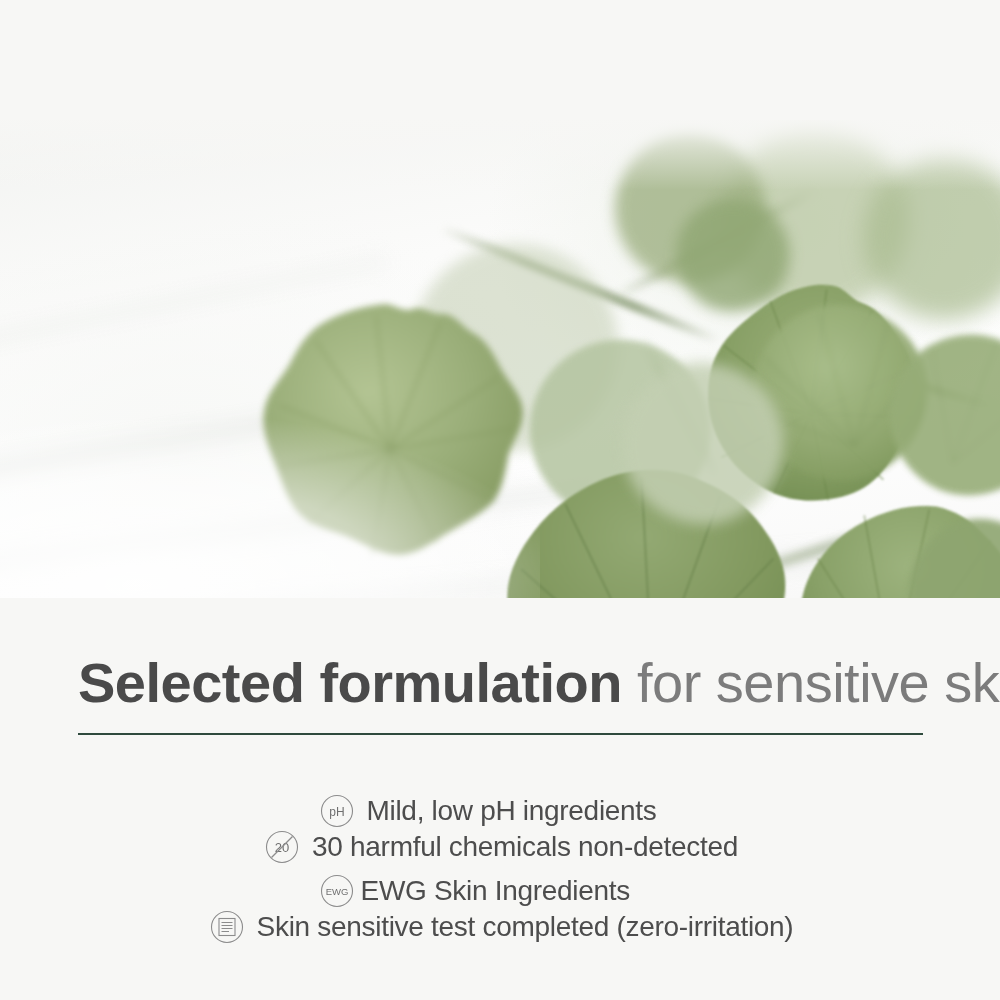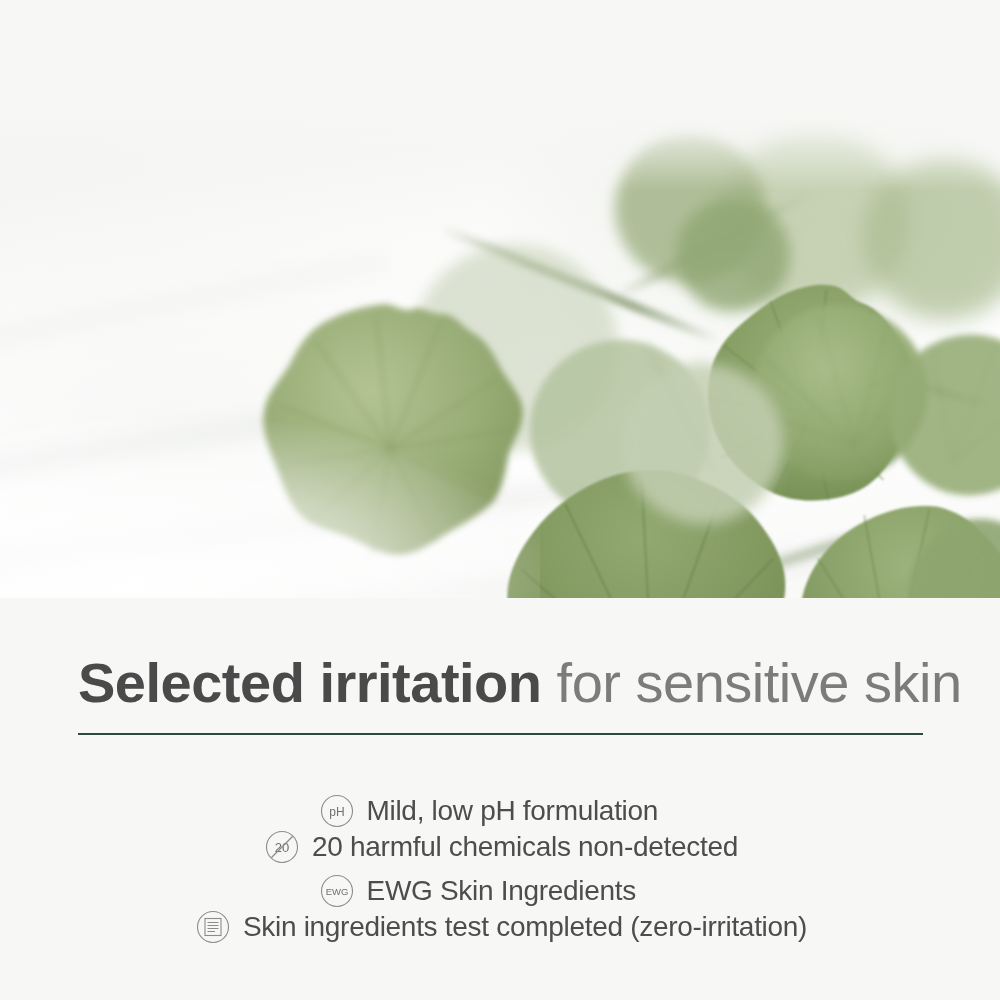--- a/index.html
+++ b/index.html
@@ -136,21 +136,21 @@
     font-size: 28px;
     font-weight: 400;
     color: #4d4d4d;
     letter-spacing: -0.3px;
     white-space: nowrap;
   }
 
   
   .col-a { width: 365px; }
   .col-b { width: auto; text-align: center; }
-  .row-2 .col-a { width: 365px; }
+  .row-2 .col-a { width: 365px; gap: 6px; }
 </style>
 </head>
 <body>
 
 <div class="page">
 
   <div class="hero">
     <div class="hero-photo"></div>
 
     <div class="fold f1"></div>
@@ -360,47 +360,47 @@
     </div>
 
     <div style="position:absolute; left:-80px; top:300px; width:620px; height:300px;
                 background: radial-gradient(ellipse at 35% 55%, rgba(255,255,255,0.92) 0%, rgba(255,255,255,0.55) 45%, rgba(255,255,255,0) 75%);"></div>
 
     <div style="position:absolute; left:0; top:0; width:1000px; height:70px;
                 background: linear-gradient(180deg, rgba(247,247,245,0.9) 0%, rgba(247,247,245,0) 100%);"></div>
   </div>
 
   <div class="heading-block">
-    <div class="heading"><span class="strong">Selected irritation</span><span class="light"> for sensitive skin</span></div>
+    <div class="heading"><span class="strong">Selected formulation</span><span class="light"> for sensitive skin</span></div>
     <div class="heading-rule"></div>
   </div>
 
   <div class="features">
 
     <div class="feature-row row-1">
 
       <div class="feature col-a">
         <span class="feature-icon">
           <svg viewBox="0 0 36 36">
             <circle cx="18" cy="18" r="15.5" fill="none" stroke="#8c8c8c" stroke-width="1.1"></circle>
             <text x="18" y="23" text-anchor="middle" font-family="Liberation Sans, sans-serif" font-size="12" fill="#6f6f6f">pH</text>
           </svg>
         </span>
-        <span class="feature-label">Mild, low pH formulation</span>
+        <span class="feature-label">Mild, low pH ingredients</span>
       </div>
 
       <div class="feature col-b">
         <span class="feature-icon">
           <svg viewBox="0 0 36 36">
             <circle cx="18" cy="18" r="15.5" fill="none" stroke="#8c8c8c" stroke-width="1.1"></circle>
             <text x="18" y="23" text-anchor="middle" font-family="Liberation Sans, sans-serif" font-size="13" fill="#6f6f6f">20</text>
             <line x1="7.5" y1="28.5" x2="28.5" y2="7.5" stroke="#8c8c8c" stroke-width="1.2"></line>
           </svg>
         </span>
-        <span class="feature-label">20 harmful chemicals non-detected</span>
+        <span class="feature-label">30 harmful chemicals non-detected</span>
       </div>
 
     </div>
 
     <div class="feature-row row-2">
 
       <div class="feature col-a">
         <span class="feature-icon">
           <svg viewBox="0 0 36 36">
             <circle cx="18" cy="18" r="15.5" fill="none" stroke="#8c8c8c" stroke-width="1.1"></circle>
@@ -414,20 +414,20 @@
         <span class="feature-icon">
           <svg viewBox="0 0 36 36">
             <circle cx="18" cy="18" r="15.5" fill="none" stroke="#8c8c8c" stroke-width="1.1"></circle>
             <rect x="10" y="9.5" width="16" height="17" fill="none" stroke="#8c8c8c" stroke-width="1.1"></rect>
             <line x1="12.5" y1="13.5" x2="23.5" y2="13.5" stroke="#8c8c8c" stroke-width="1"></line>
             <line x1="12.5" y1="16.5" x2="23.5" y2="16.5" stroke="#8c8c8c" stroke-width="1"></line>
             <line x1="12.5" y1="19.5" x2="23.5" y2="19.5" stroke="#8c8c8c" stroke-width="1"></line>
             <line x1="12.5" y1="22.5" x2="20" y2="22.5" stroke="#8c8c8c" stroke-width="1"></line>
           </svg>
         </span>
-        <span class="feature-label">Skin ingredients test completed (zero-irritation)</span>
+        <span class="feature-label">Skin sensitive test completed (zero-irritation)</span>
       </div>
 
     </div>
 
   </div>
 
 </div>
 
 </body></html>

